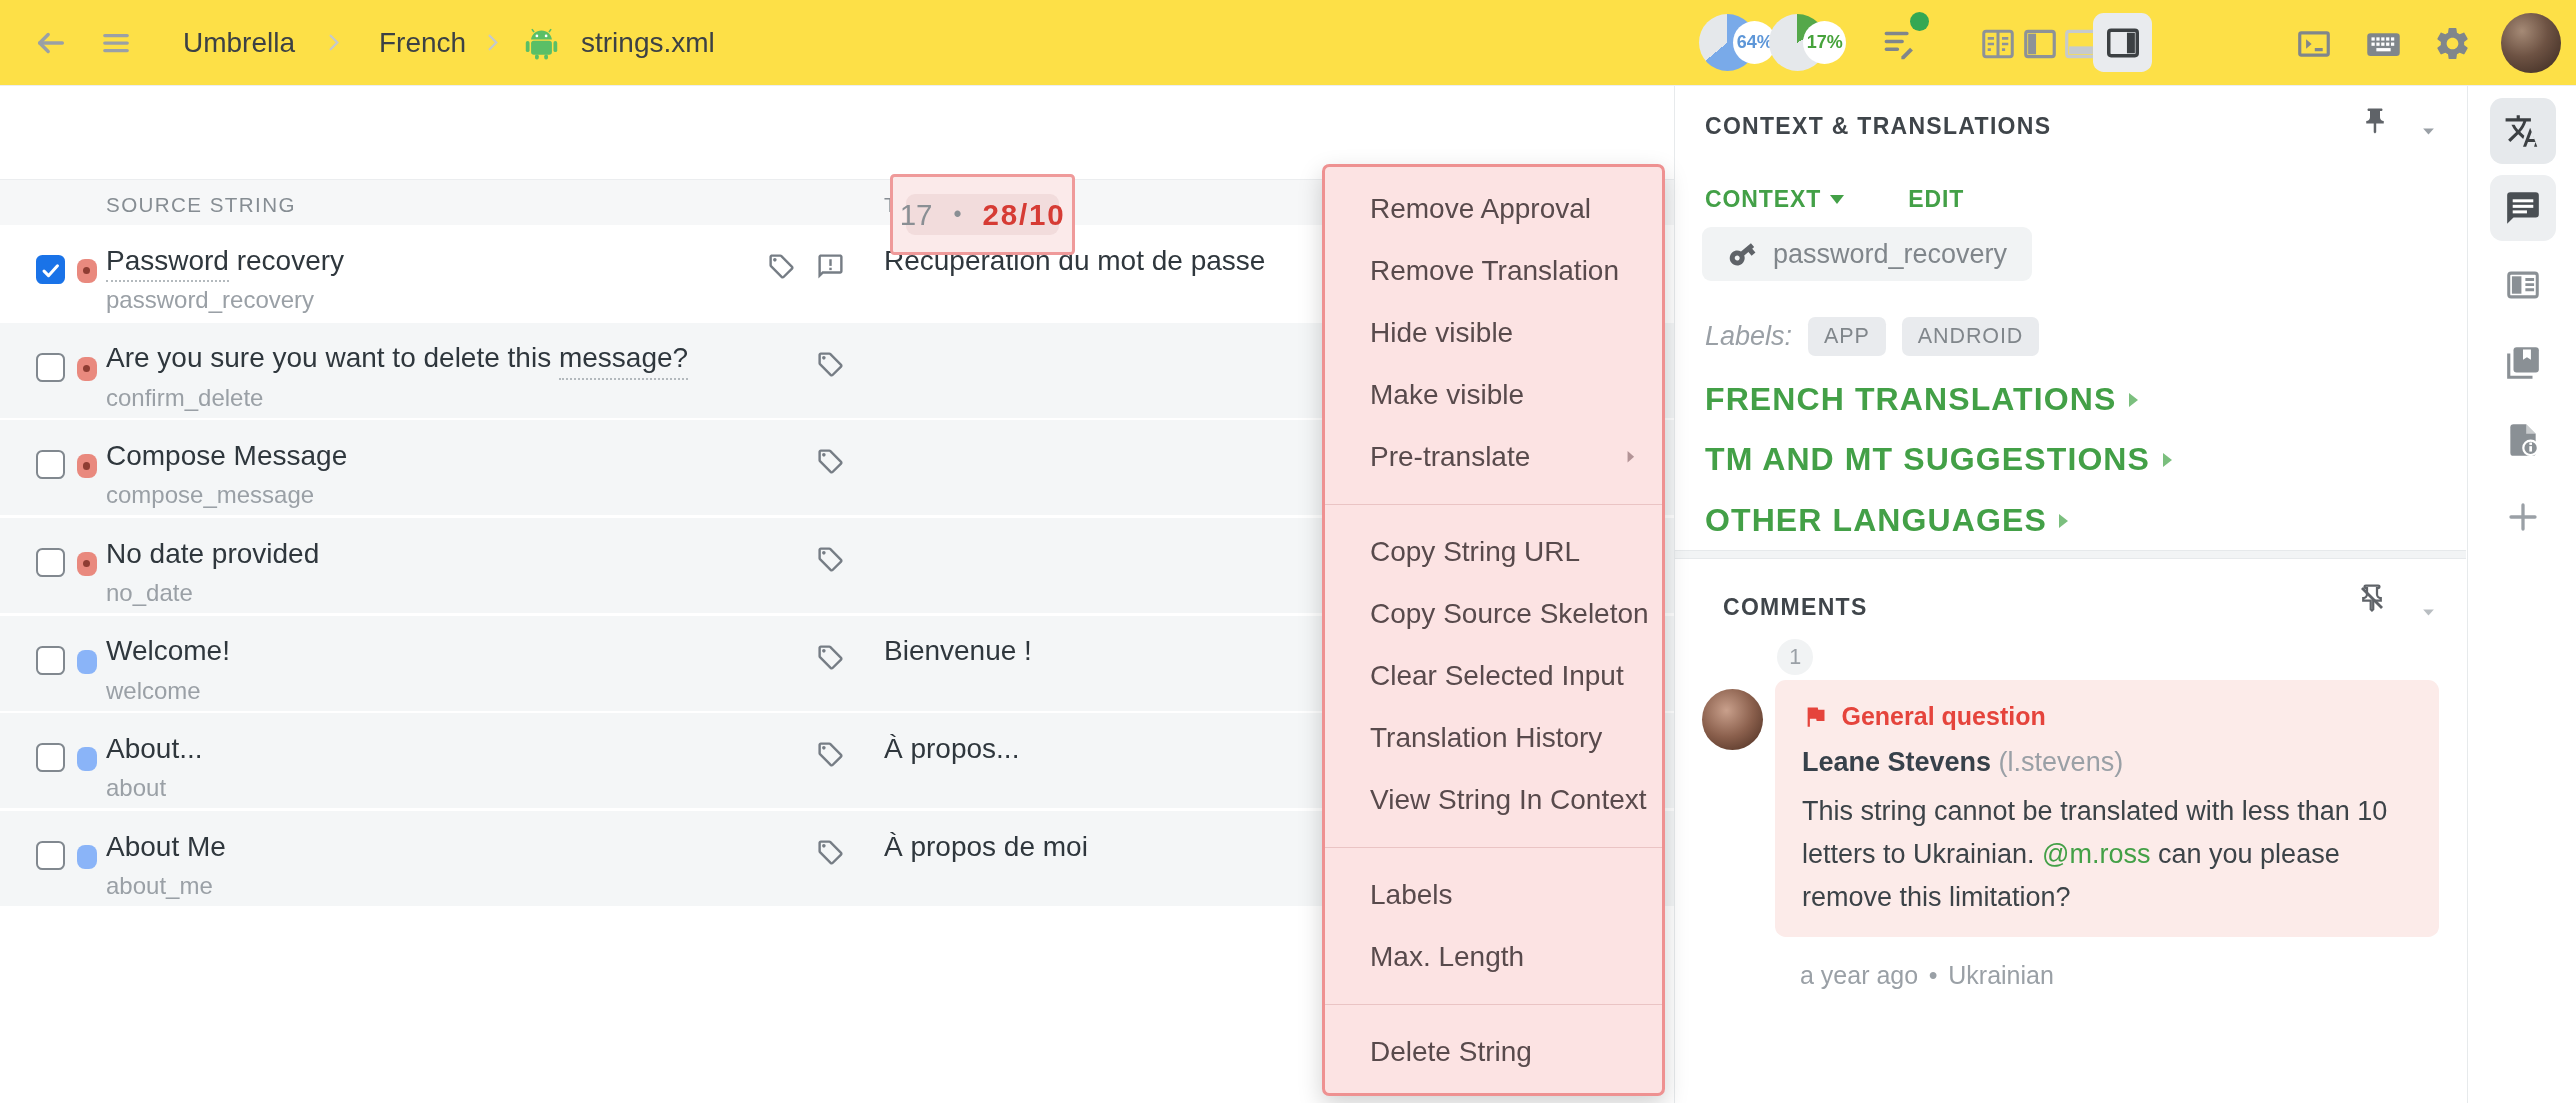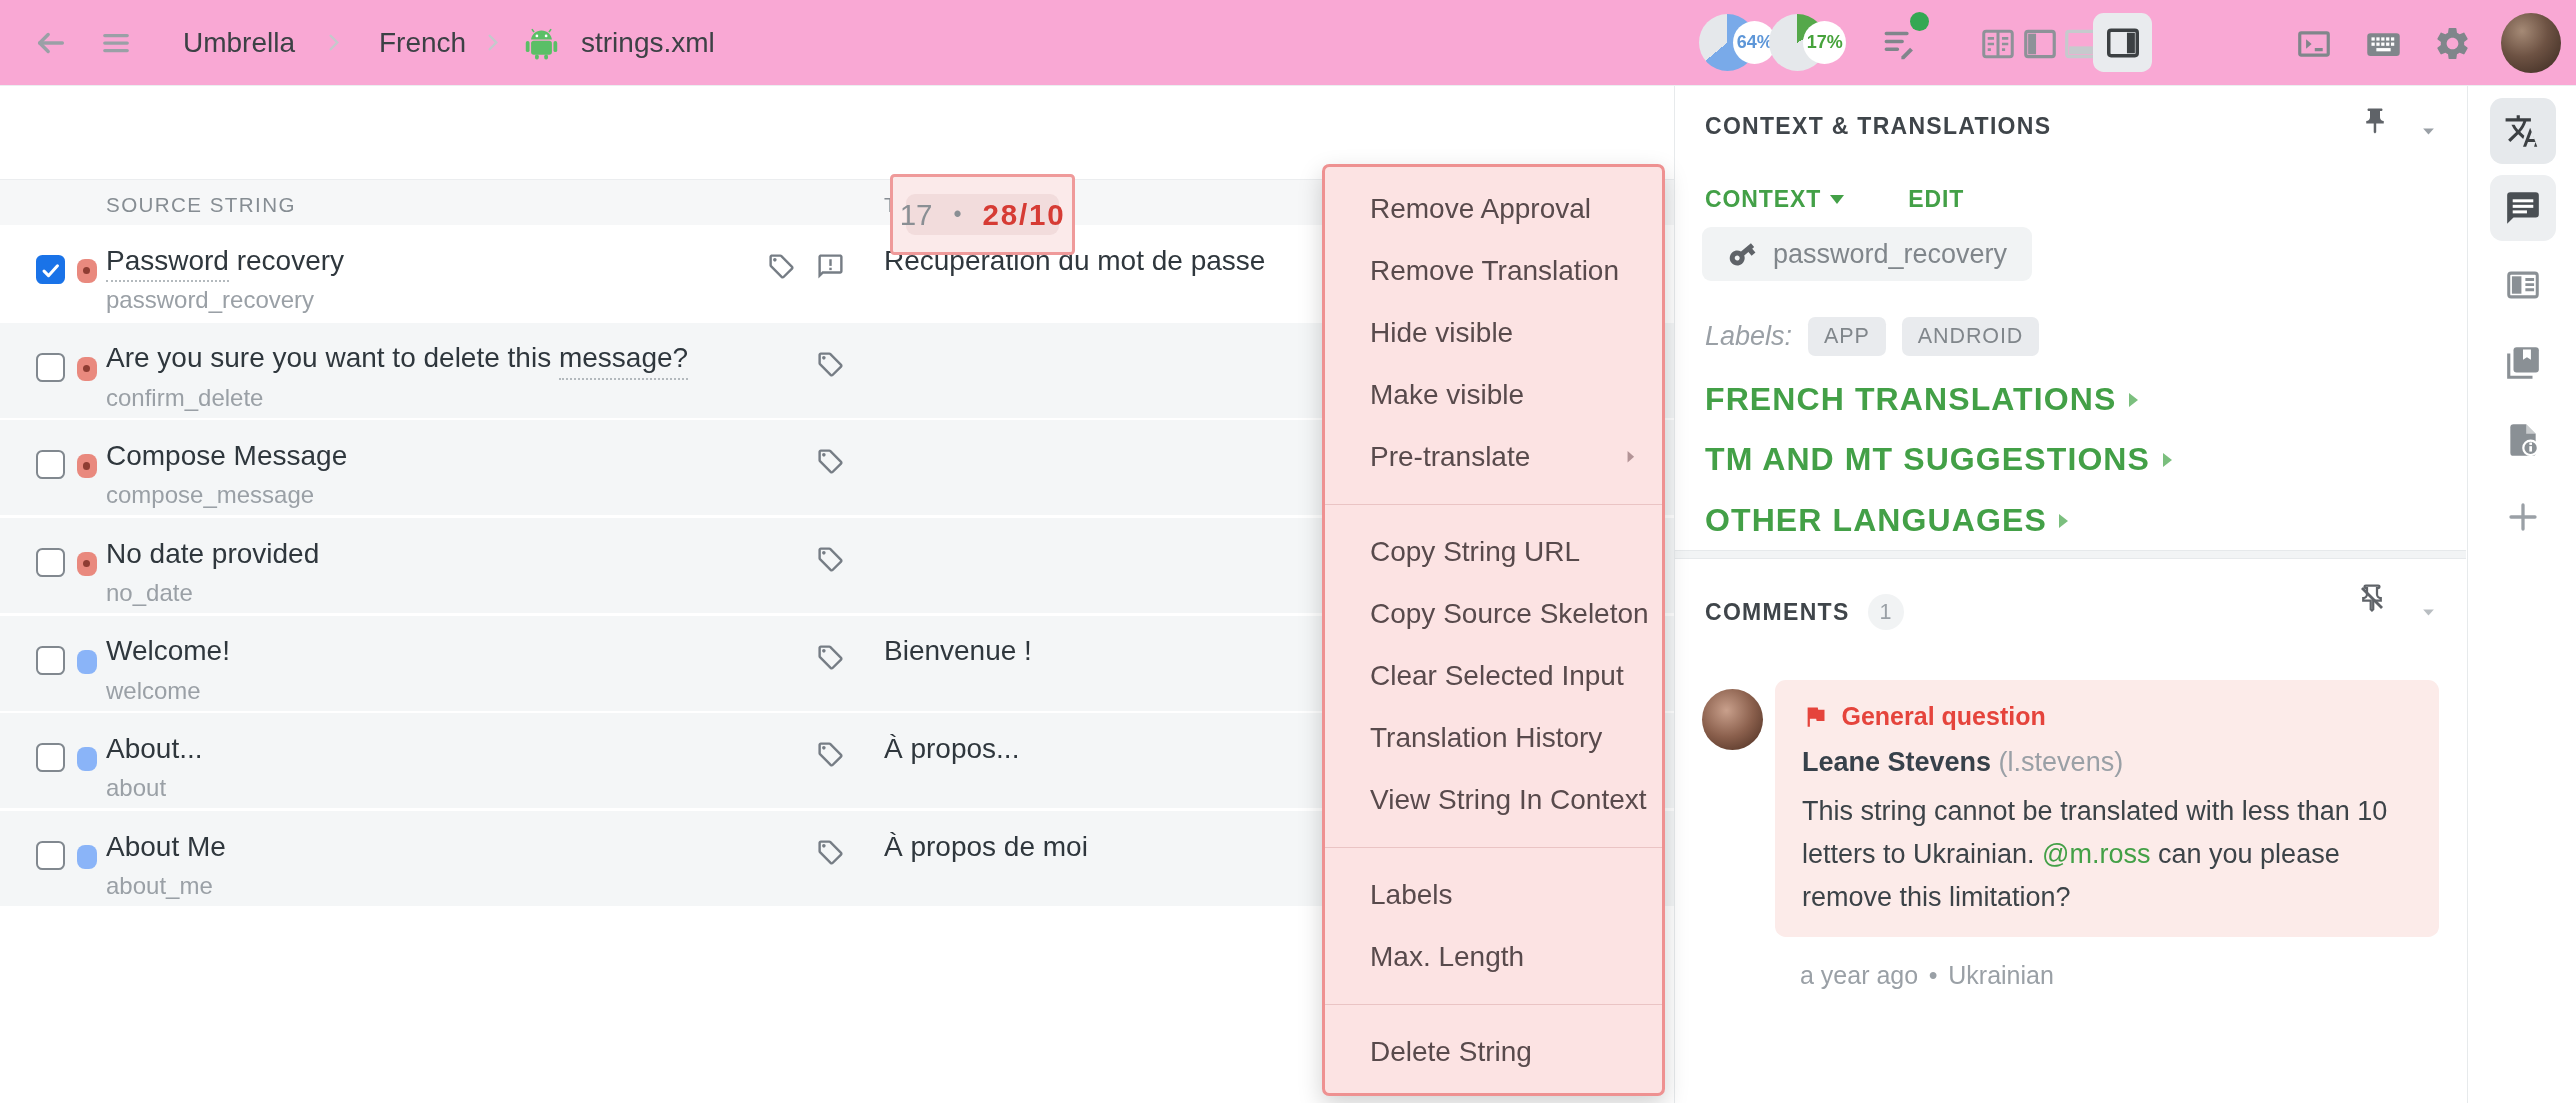--- a/index.html
+++ b/index.html
@@ -1,21 +1,21 @@
 <!DOCTYPE html>
 <html style="font-size:14.3px"><head>
 <meta charset="utf-8">
 <style>
   * { margin:0; padding:0; box-sizing:border-box; }
   html,body { width:2576px; height:1104px; }
   body { font-family:"Liberation Sans",sans-serif; background:#fff; position:relative; overflow:hidden; color:#33393e; }
   svg { display:block; }
 
   
-  #topbar { position:absolute; left:0; top:0; width:2576px; height:86px; background:#f9a8d4; border-bottom:1.8px solid #eceef0; z-index:6; }
+  #topbar { position:absolute; left:0; top:0; width:2576px; height:86px; background:#fde047; border-bottom:1.8px solid #eceef0; z-index:6; }
   .tb-icon { position:absolute; color:#80868b; cursor:pointer; }
   #back-btn { left:34px; top:26px; color:#9aa0a6; }
   #menu-btn { left:100px; top:28px; color:#9aa0a6; }
   .crumb { position:absolute; top:27px; font-size:28px; color:#3c4145; white-space:nowrap; }
   #crumb-1 { left:183px; } #crumb-2 { left:379px; } #crumb-3 { left:581px; }
   .crumb-sep { position:absolute; top:31px; color:#c5c9cc; }
   #csep-1 { left:322px; } #csep-2 { left:481px; }
   #android-ic { position:absolute; left:521px; top:23px; }
   .ring { position:absolute; top:14.3px; width:57px; height:57px; border-radius:50%; }
   .ring .inner { position:absolute; left:7.2px; top:7.2px; width:43px; height:43px; border-radius:50%; background:#fff; display:flex; align-items:center; justify-content:center; font-size:18px; font-weight:bold;margin-left:27px; }
@@ -88,21 +88,21 @@
   .tri-down { width:0; height:0; border-left:7.2px solid transparent; border-right:7.2px solid transparent; border-top:9px solid #43a047; }
   #key-pill { position:absolute; left:27px; top:141px; height:54px; background:#f1f3f4; border-radius:9px; display:inline-flex; align-items:center; gap:16px; padding:0 25px; color:#80868b; font-size:27px; }
   #key-pill svg { transform:rotate(-40deg); color:#5f6368; }
   #labels-row { position:absolute; left:30px; top:231px; display:flex; align-items:center; gap:16px; }
   #labels-caption { font-size:27px; color:#9aa0a6;font-style:italic; }
   .label-pill { background:#e9ebee; border-radius:7.2px; padding:7.2px 16px; font-size:21.5px; letter-spacing:0.9px; color:#80868b; }
   .section-link { position:absolute; left:30px; display:flex; align-items:center; gap:12.5px; color:#43a047; font-size:32px; font-weight:bold; letter-spacing:1.1px; cursor:pointer; }
   #sec-0 { top:295px; } #sec-1 { top:355px; } #sec-2 { top:416px; }
   .tri-right { width:0; height:0; border-top:7.2px solid transparent; border-bottom:7.2px solid transparent; border-left:9px solid #7bbf7e; }
   #panel-divider { position:absolute; left:0; top:464px; width:100%; height:9px; background:#f2f4f5; border-top:0.9px solid #e6e9eb; border-bottom:0.9px solid #e6e9eb; }
-  #comments-head { position:absolute; left:30px; top:508px; display:flex; align-items:center; gap:18px; }
+  #comments-head { position:absolute; left:48px; top:508px; display:flex; align-items:center; gap:18px;flex-direction:column; }
   #comments-count { width:36px; height:36px; border-radius:50%; background:#f1f3f4; color:#9aa0a6; font-size:21.5px; display:flex; align-items:center; justify-content:center; }
   #comments-pin { position:absolute; left:682px; top:497px; color:#5f6368; cursor:pointer; }
   #comments-chevron { position:absolute; left:742px; top:515px; color:#b9bec2; cursor:pointer; }
   #comment-avatar { position:absolute; left:27px; top:603px; width:61px; height:61px; border-radius:50%;
     background:radial-gradient(circle at 40% 35%, #c9a08c 0%, #8a5f4c 50%, #45291d 100%); }
   #comment-card { position:absolute; left:100px; top:594px; width:664px; background:#fcebe9; border-radius:10.7px; padding:21.5px 27px 18px; }
   #comment-type-row { display:flex; align-items:center; gap:12.5px; color:#e5443c; font-size:25px; font-weight:bold; }
   #comment-author-row { margin-top:16px; font-size:27px; }
   #comment-author { font-weight:bold; color:#37414a; }
   #comment-username { color:#9aa0a6; }

